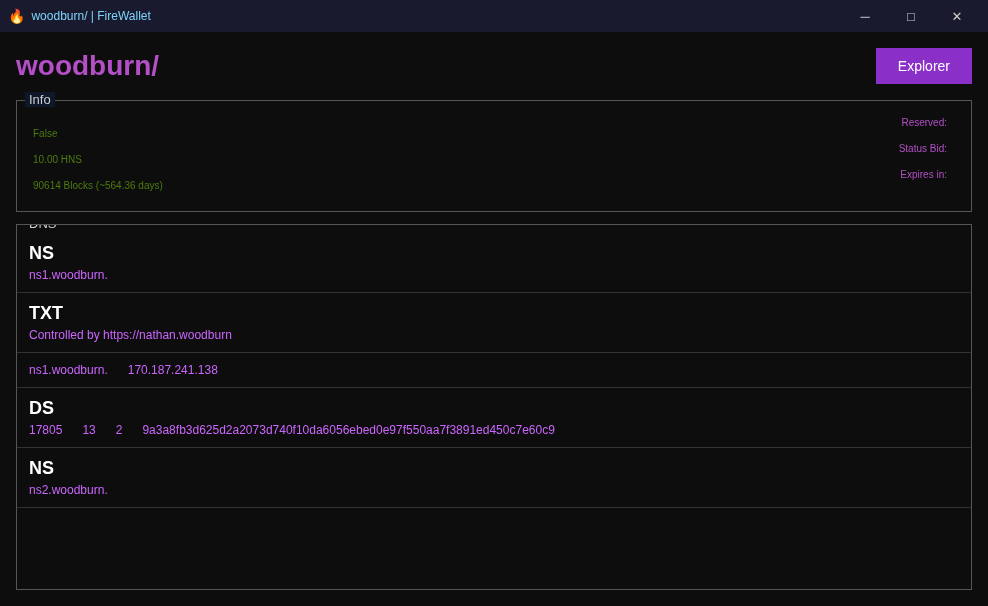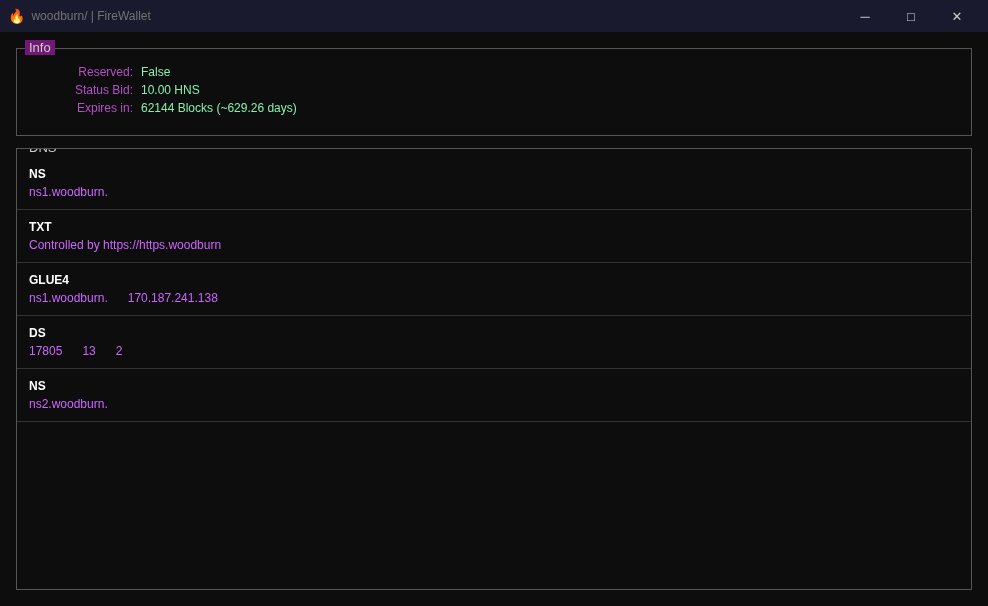--- a/index.html
+++ b/index.html
@@ -31,21 +31,21 @@
     }
 
     .title-bar-left {
       display: flex;
       align-items: center;
       gap: 6px;
     }
 
     .title-bar-title {
       font-size: 12px;
-      color: #737373;
+      color: #7dd3fc;
     }
 
     .title-bar-controls {
       display: flex;
       gap: 0;
     }
 
     .title-bar-btn {
       width: 46px;
       height: 32px;
@@ -98,45 +98,46 @@
       padding: 12px 16px 16px 16px;
       margin-bottom: 12px;
       position: relative;
       flex-shrink: 0;
     }
 
     .section-label {
       position: absolute;
       top: -9px;
       left: 8px;
-      background-color: #701a75;
+      background-color: #0f172a;
       padding: 0 4px;
       font-size: 13px;
       color: #cccccc;
     }
 
     .info-table {
       margin-top: 4px;
     }
 
     .info-row {
       display: flex;
       margin-bottom: 4px;
-      font-size: 12px;
+      font-size: 10px;
+      flex-direction: column;
     }
 
     .info-label {
       color: #b44fc8;
       text-align: right;
       min-width: 100px;
       margin-right: 8px;
     }
 
     .info-value {
-      color: #86efac;
+      color: #4d7c0f;
     }
 
     
     .dns-section {
       border: 1px solid #555;
       padding: 4px 0 0 0;
       position: relative;
       flex: 1;
       overflow: hidden;
       display: flex;
@@ -172,21 +173,21 @@
       background: #555;
       border: 1px solid #333;
     }
 
     .dns-record {
       border-bottom: 1px solid #333;
       padding: 10px 12px;
     }
 
     .dns-record-type {
-      font-size: 12px;
+      font-size: 18px;
       font-weight: bold;
       color: #ffffff;
       margin-bottom: 4px;
     }
 
     .dns-record-values {
       display: flex;
       gap: 20px;
       flex-wrap: wrap;
       text-align: right;
@@ -207,67 +208,71 @@
   </div>
   <div class="title-bar-controls">
     <button class="title-bar-btn">─</button>
     <button class="title-bar-btn">□</button>
     <button class="title-bar-btn close">✕</button>
   </div>
 </div>
 
 <div class="main-content">
 
+  <div class="header-row">
+    <h1 class="app-title">woodburn/</h1>
+    <button class="explorer-button">Explorer</button>
+  </div>
 
   <div class="info-section">
     <span class="section-label">Info</span>
     <div class="info-table" id="info-table">
         <div class="info-row">
           <span class="info-label">Reserved:</span>
           <span class="info-value">False</span>
         </div>
         <div class="info-row">
           <span class="info-label">Status Bid:</span>
           <span class="info-value">10.00 HNS</span>
         </div>
         <div class="info-row">
           <span class="info-label">Expires in:</span>
-          <span class="info-value">62144 Blocks (~629.26 days)</span>
+          <span class="info-value">90614 Blocks (~564.36 days)</span>
         </div>
       </div>
   </div>
 
   <div class="dns-section">
     <span class="dns-label">DNS</span>
     <div class="dns-scroll-area" id="dns-scroll-area">
         <div class="dns-record">
           <div class="dns-record-type">NS</div>
           <div class="dns-record-values">
             <span class="dns-record-value">ns1.woodburn.</span>
           </div>
         </div>
         <div class="dns-record">
           <div class="dns-record-type">TXT</div>
           <div class="dns-record-values">
-            <span class="dns-record-value">Controlled by https://https.woodburn</span>
-          </div>
-        </div>
-        <div class="dns-record">
-          <div class="dns-record-type">GLUE4</div>
+            <span class="dns-record-value">Controlled by https://nathan.woodburn</span>
+          </div>
+        </div>
+        <div class="dns-record">
           <div class="dns-record-values">
             <span class="dns-record-value">ns1.woodburn.</span>
             <span class="dns-record-value">170.187.241.138</span>
           </div>
         </div>
         <div class="dns-record">
           <div class="dns-record-type">DS</div>
           <div class="dns-record-values">
             <span class="dns-record-value">17805</span>
             <span class="dns-record-value">13</span>
             <span class="dns-record-value">2</span>
+            <span class="dns-record-value">9a3a8fb3d625d2a2073d740f10da6056ebed0e97f550aa7f3891ed450c7e60c9</span>
           </div>
         </div>
         <div class="dns-record">
           <div class="dns-record-type">NS</div>
           <div class="dns-record-values">
             <span class="dns-record-value">ns2.woodburn.</span>
           </div>
         </div>
       </div>
   </div>

